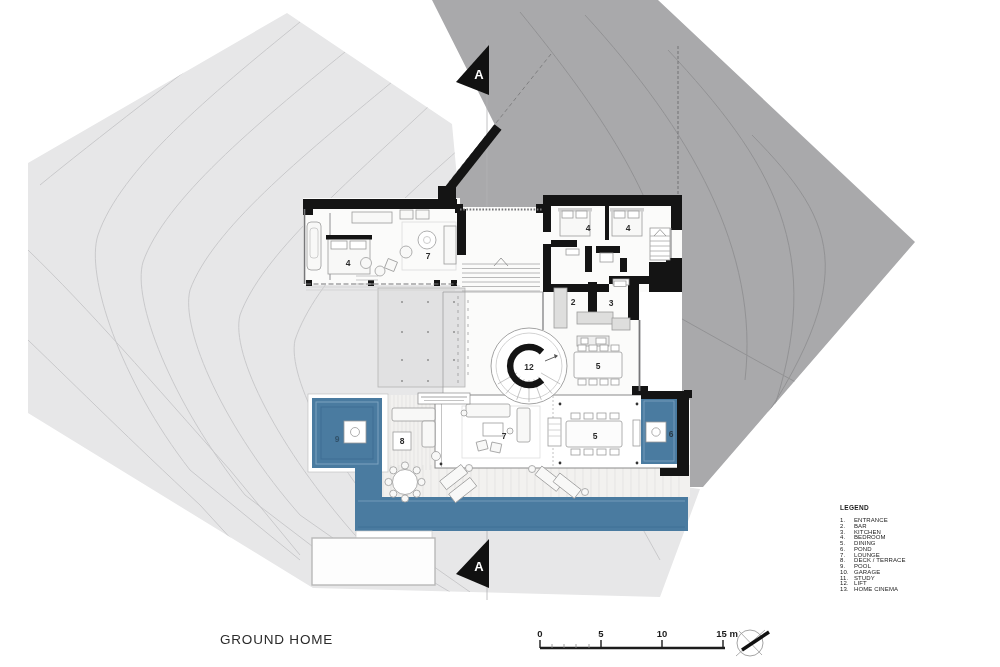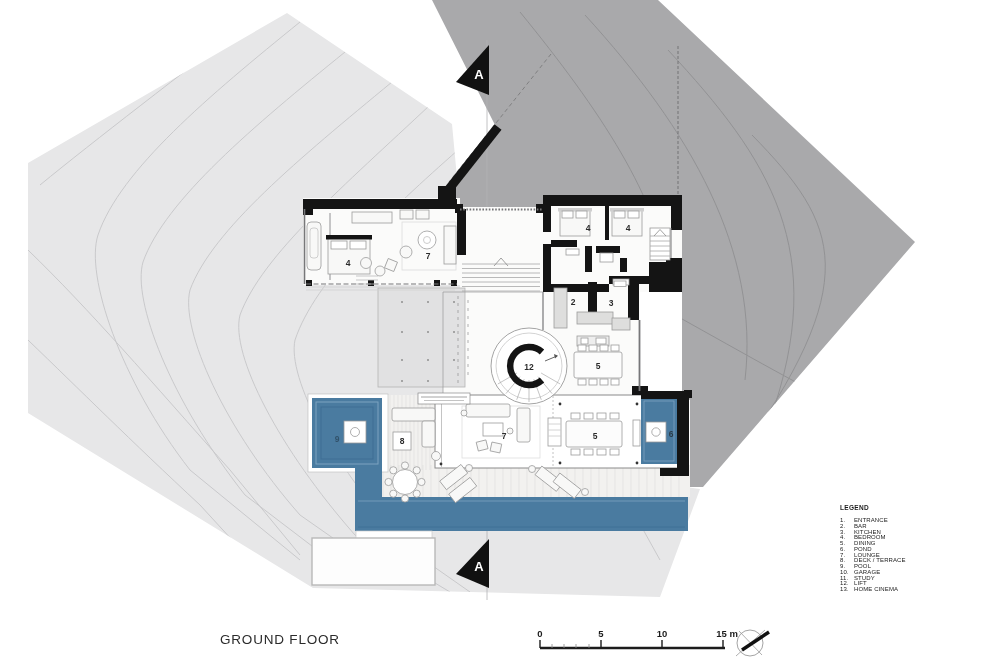--- a/index.html
+++ b/index.html
@@ -408,15 +408,15 @@
   <div class="lg-row">
         <span class="lg-num">12.</span>
         <span class="lg-label">LIFT</span>
       </div>
   <div class="lg-row">
         <span class="lg-num">13.</span>
         <span class="lg-label">HOME CINEMA</span>
       </div>
 </div>
 
-<div class="floor-title">GROUND FLOOR</div>
+<div class="floor-title">GROUND HOME</div>
 
 </div>
 
 </body></html>

